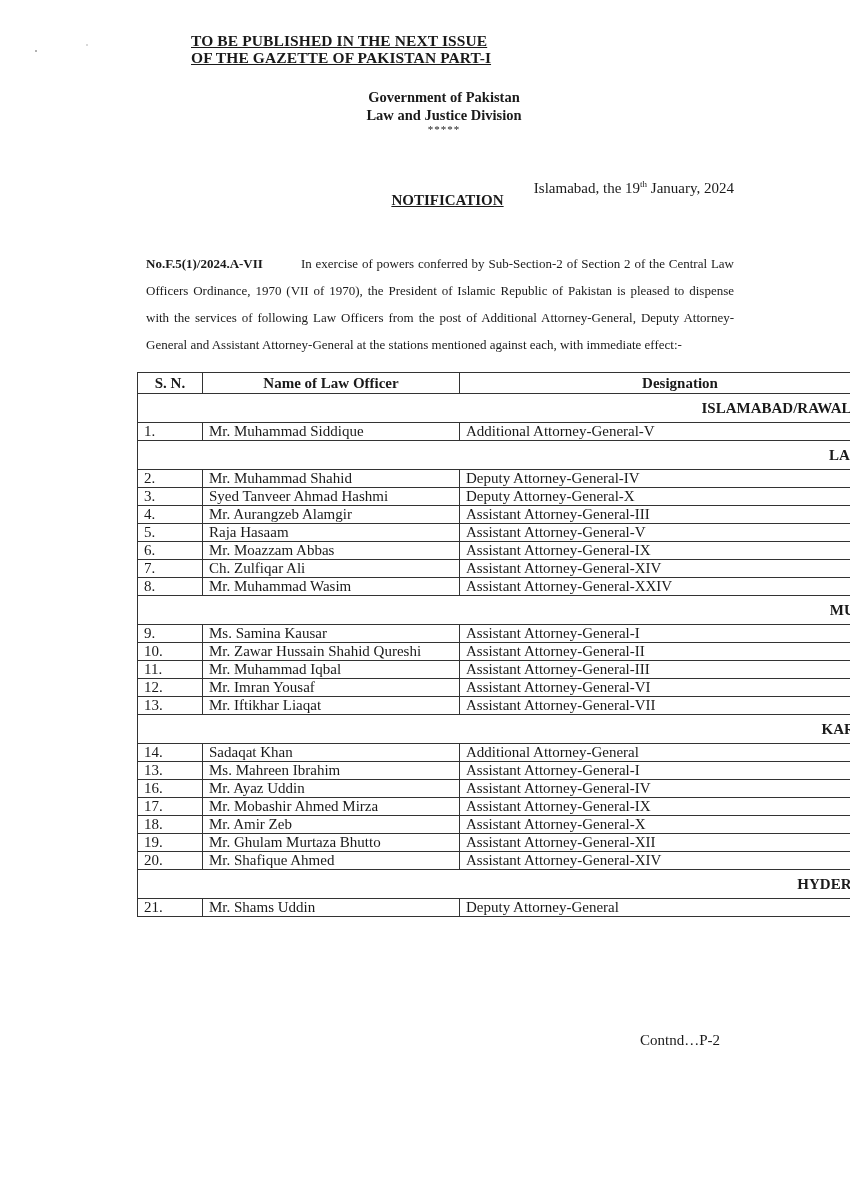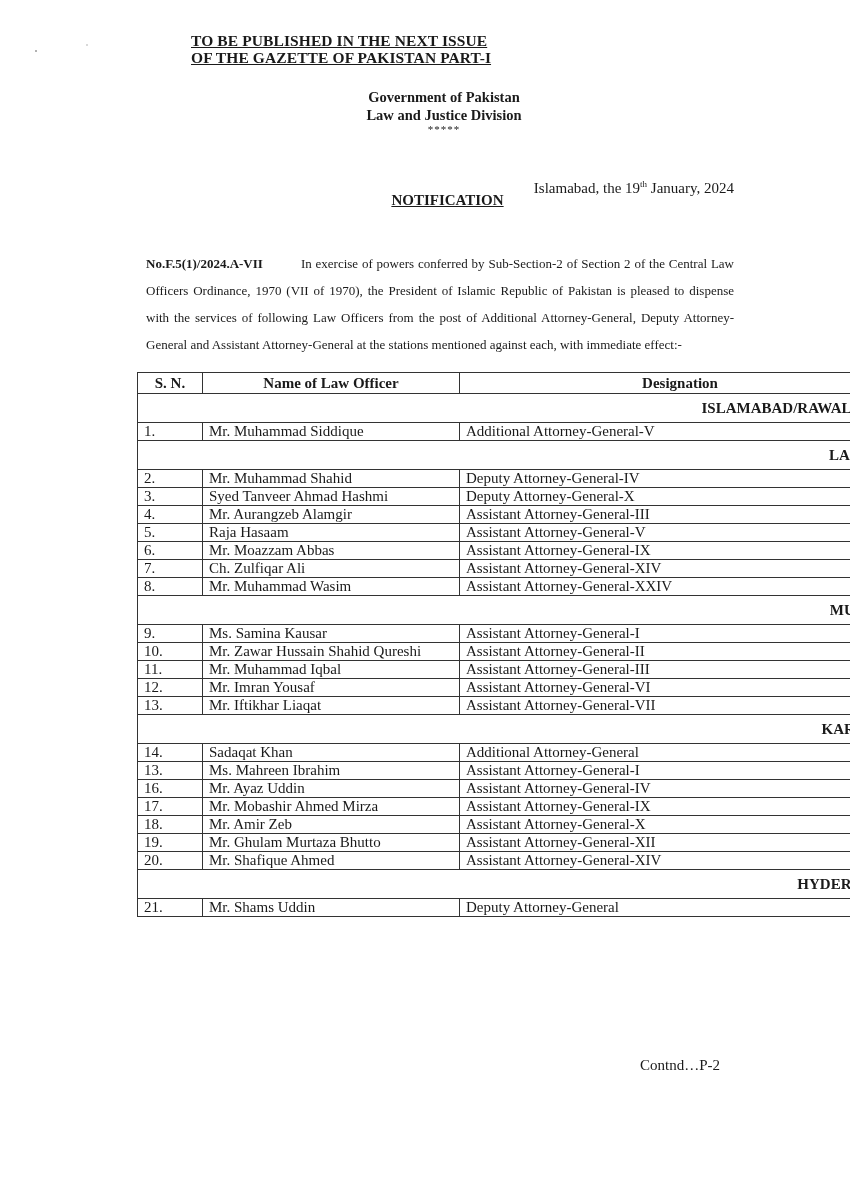--- a/index.html
+++ b/index.html
@@ -42,21 +42,21 @@
   }
   table.officers th { font-weight: bold; font-size: 15px; height: 20px; }
   table.officers th.sn { width: 52px; text-align: center; }
   table.officers th.name { width: 244px; text-align: center; }
   table.officers th.desig { text-align: center; }
   table.officers td.station {
     text-align: right; font-weight: bold; height: 28px; line-height: 28px;
   }
   table.officers td.sn { padding-left: 6px; }
   .contd {
-    position: absolute; right: 130px; top: 1032px; font-size: 15px; margin-top: 25px;
+    position: absolute; right: 130px; top: 1032px; font-size: 15px;
   }
 </style>
 </head>
 <body>
 
 <span class="speck" style="left:35px;top:50px;"></span>
 <span class="speck" style="left:86px;top:44px;background:#ccc;"></span>
 
 <div class="gazette">
   <div>TO BE PUBLISHED IN THE NEXT ISSUE</div>

